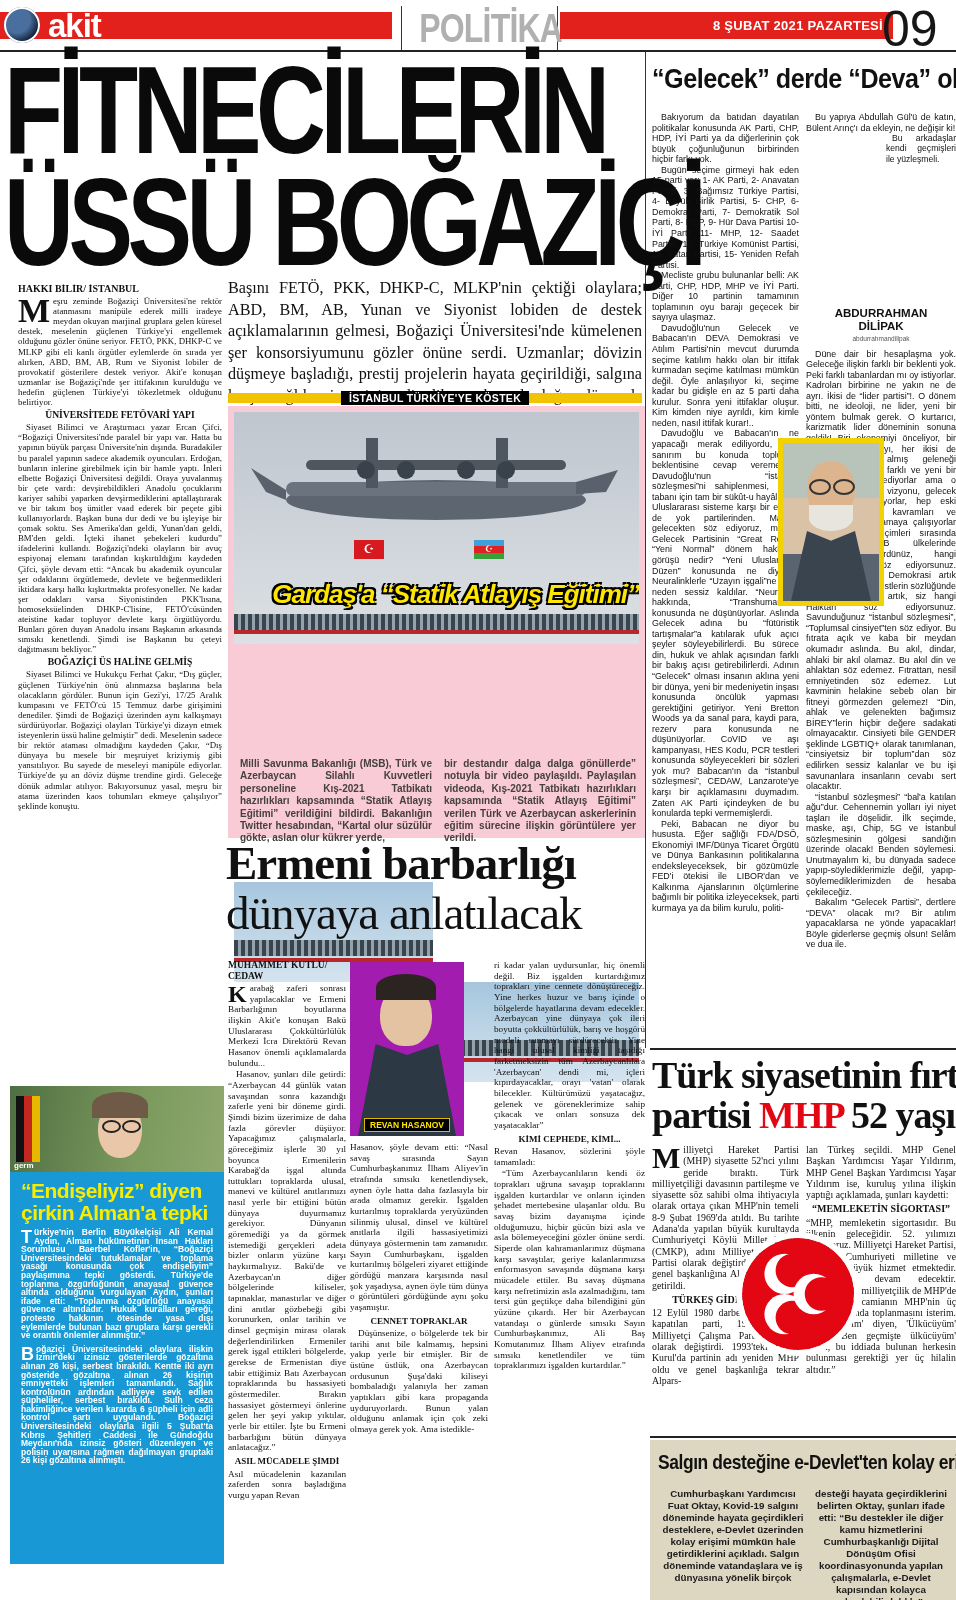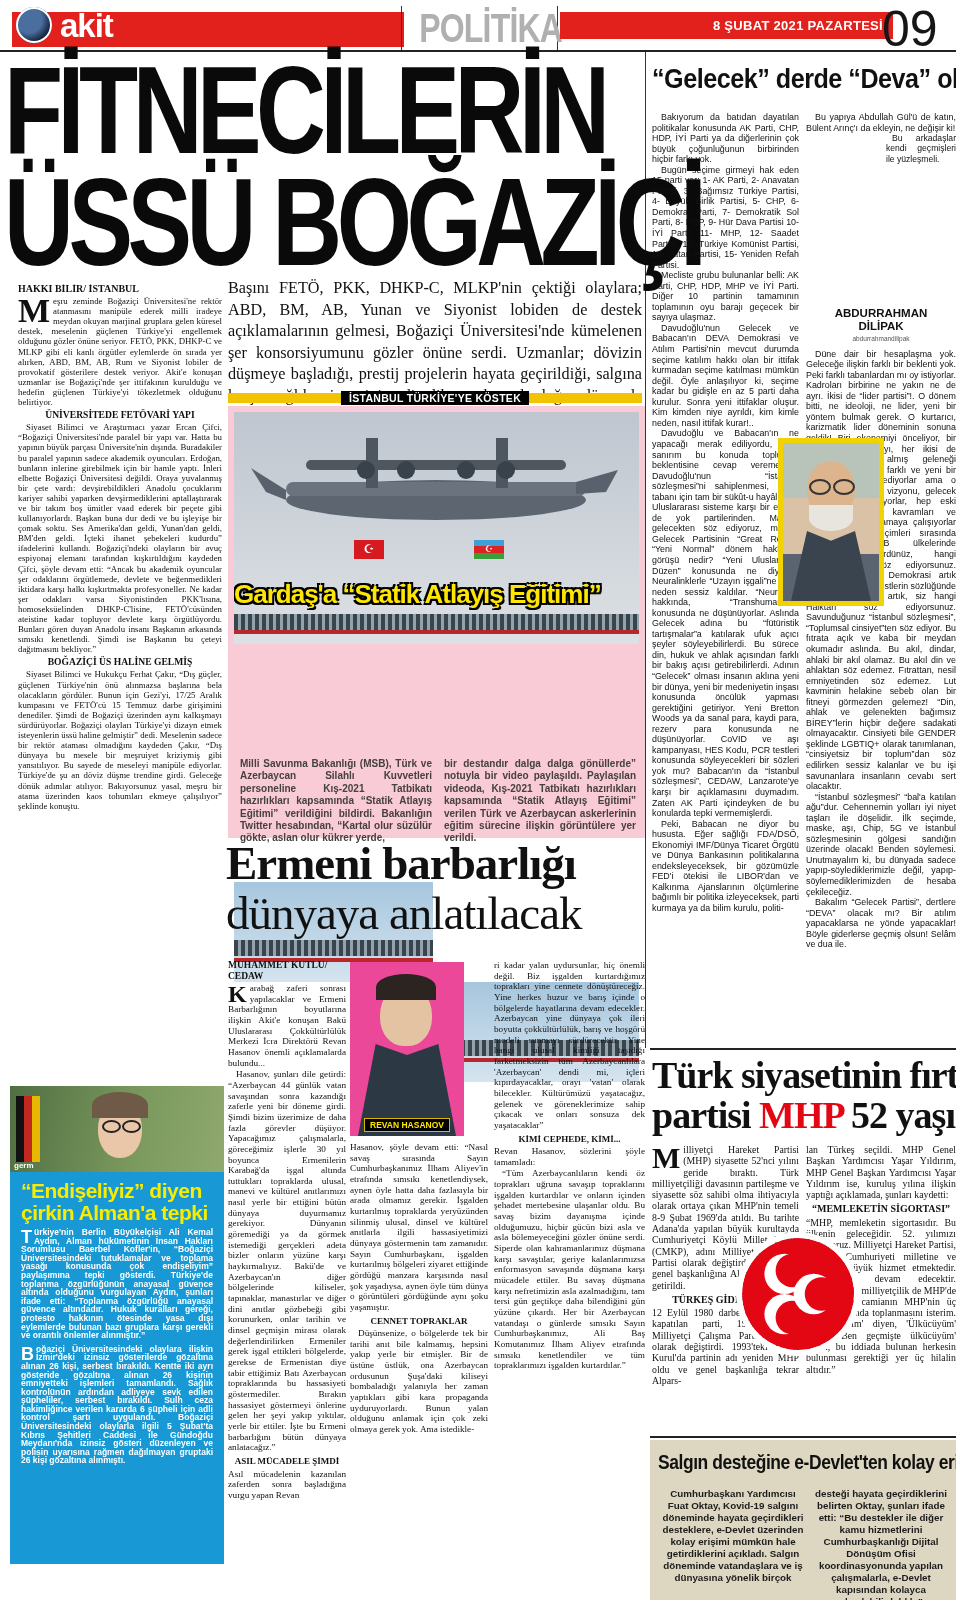--- a/index.html
+++ b/index.html
@@ -30,35 +30,35 @@
   p.body.noind{text-indent:0}
   
   .intro{font-size:16.2px;line-height:21.6px;text-align:justify}
   
   .bannerwrap{display:flex;align-items:center}
   .ybar{height:10px;background:#f2c300;flex:1}
   .bbox{background:#000;color:#fff;font-weight:bold;font-size:10.5px;padding:1px 8px;white-space:nowrap;letter-spacing:.3px}
   
   .pinkbox{background:#f8cbd7}
   .photo-sky{background:linear-gradient(#bfc6cf,#dde1e5);position:relative;overflow:hidden}
-  .overlaytxt{position:absolute;left:0;right:0;text-align:left;color:#ffe600;
+  .overlaytxt{position:absolute;left:0;right:0;text-align:right;color:#ffe600;font-style:italic;
      font-weight:900;font-size:26px;font-family:"Liberation Sans",sans-serif;letter-spacing:-1px;
      text-shadow:2px 2px 0 #000,-2px 2px 0 #000,2px -2px 0 #000,-2px -2px 0 #000,0 2px 0 #000}
   .soldierrow{position:absolute;left:0;right:0;height:16px;
      background:repeating-linear-gradient(90deg,#39444d 0 4px,#93a3ae 4px 7px)}
   .redstrip{position:absolute;left:0;right:0;height:4px;background:#b8272b}
   .caption{font-family:"Liberation Sans",sans-serif;font-weight:bold;color:#46403f;font-size:10px;line-height:12.4px;text-align:justify}
   .flag{position:absolute;width:30px;height:19px}
   .flag-tr{background:#d71920;color:#fff;font-size:12px;text-align:center;line-height:19px}
   .flag-az{background:linear-gradient(#3f9fd8 0 33%,#d22 33% 66%,#3a9e3a 66% 100%);color:#fff;font-size:9px;text-align:center;line-height:19px}
   
   .armhl1{font-weight:900;font-size:47px;line-height:47px;letter-spacing:-1px}
   .armhl2{font-weight:400;font-size:47px;line-height:47px;letter-spacing:-1px}
   .armcol{font-size:9.2px;line-height:10.65px;text-align:justify}
-  .photo-frame{background:#ec4899;position:relative;overflow:hidden}
+  .photo-frame{background:#a21caf;position:relative;overflow:hidden}
   .plabel{position:absolute;bottom:4px;left:50%;transform:translateX(-50%);background:#000;color:#ffe600;
      font-family:"Liberation Sans",sans-serif;font-weight:bold;font-size:8.5px;padding:1px 5px;white-space:nowrap;border:1px solid #d8b800}
   
   .dlhl{font-family:"Liberation Sans",sans-serif;font-weight:900;font-size:27px;letter-spacing:-.5px;white-space:nowrap;
      transform:scaleX(.93);transform-origin:0 0}
   .dlcol{font-family:"Liberation Sans",sans-serif;font-size:8.9px;line-height:10.55px;text-align:justify}
   .dlcol p{margin:0;text-indent:9px}
   .besiderow{display:flex}
   .besiderow .sp{width:80px;flex:none}
   .besiderow .tx{flex:1;font-size:8.6px;line-height:10.2px}
@@ -77,21 +77,21 @@
   
   .bluebox{background:#1899d5;color:#fff}
   .bbhl{color:#f8ec00;font-family:"Liberation Sans",sans-serif;font-weight:900;font-size:21px;line-height:21.5px;letter-spacing:-.5px}
   .bbody{font-family:"Liberation Sans",sans-serif;font-weight:bold;font-size:8.5px;line-height:8.6px;text-align:justify}
   .bbody .dropcap{font-size:20px;line-height:16px;color:#fff}
   .hr{background:#222}
 </style>
 </head>
 <body>
 
-<div class="abs redbar" style="left:12px;top:12px;width:392px;height:35px">
+<div class="abs redbar" style="left:0;top:12px;width:392px;height:27px">
   <div class="abs globe" style="left:4px;top:-5px"></div>
   <div class="abs logo-akit" style="left:48px;top:-5px">akit</div>
 </div>
 <div class="abs vline" style="left:401px;top:6px;height:46px"></div>
 <div class="abs vline" style="left:557px;top:6px;height:46px"></div>
 <div class="abs sans section-title" style="left:404px;top:6px;width:152px;text-align:center">POLİTİKA</div>
 <div class="abs redbar" style="left:560px;top:12px;width:333px;height:27px">
   <div class="sans date-txt">8 ŞUBAT 2021 PAZARTESİ</div>
 </div>
 <div class="abs sans pagenum" style="left:882px;top:6px">09</div>

